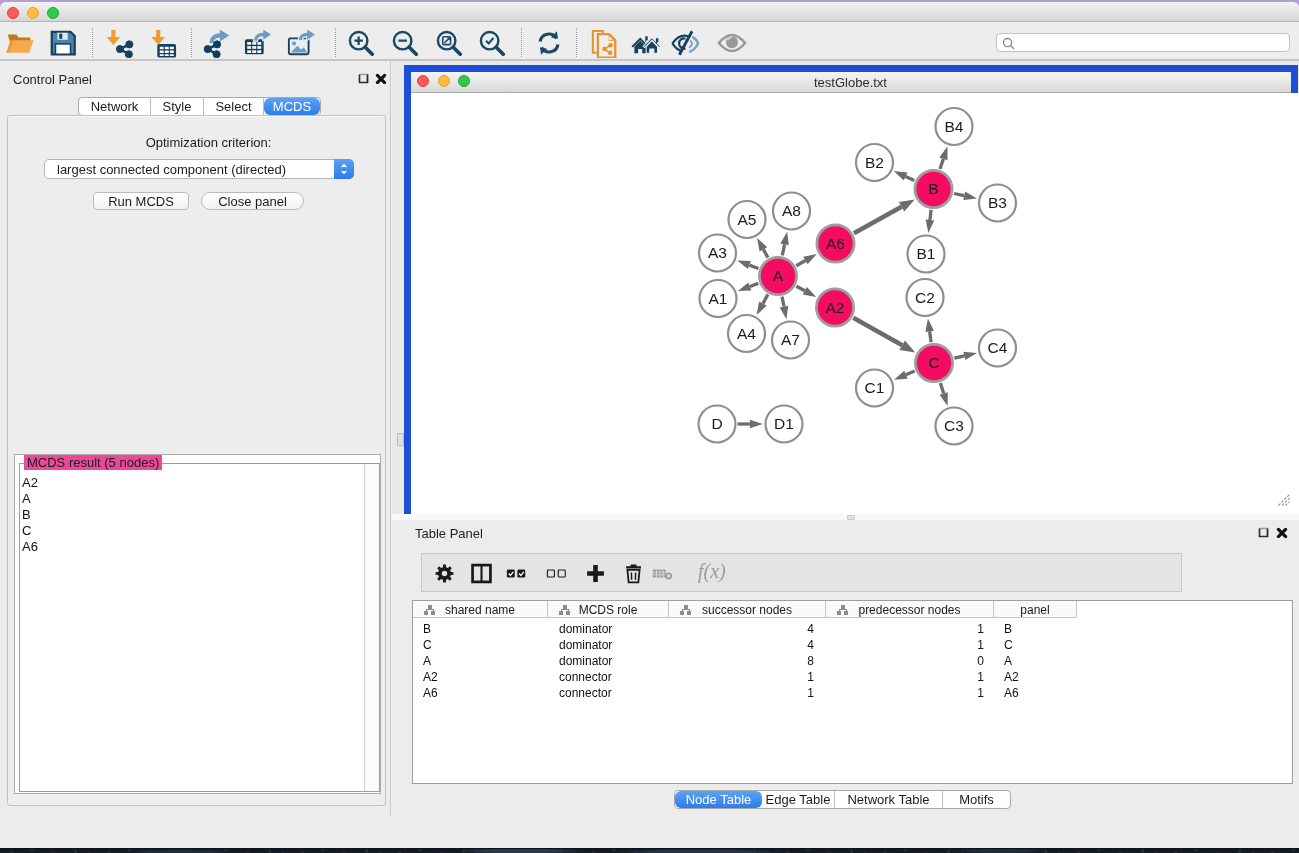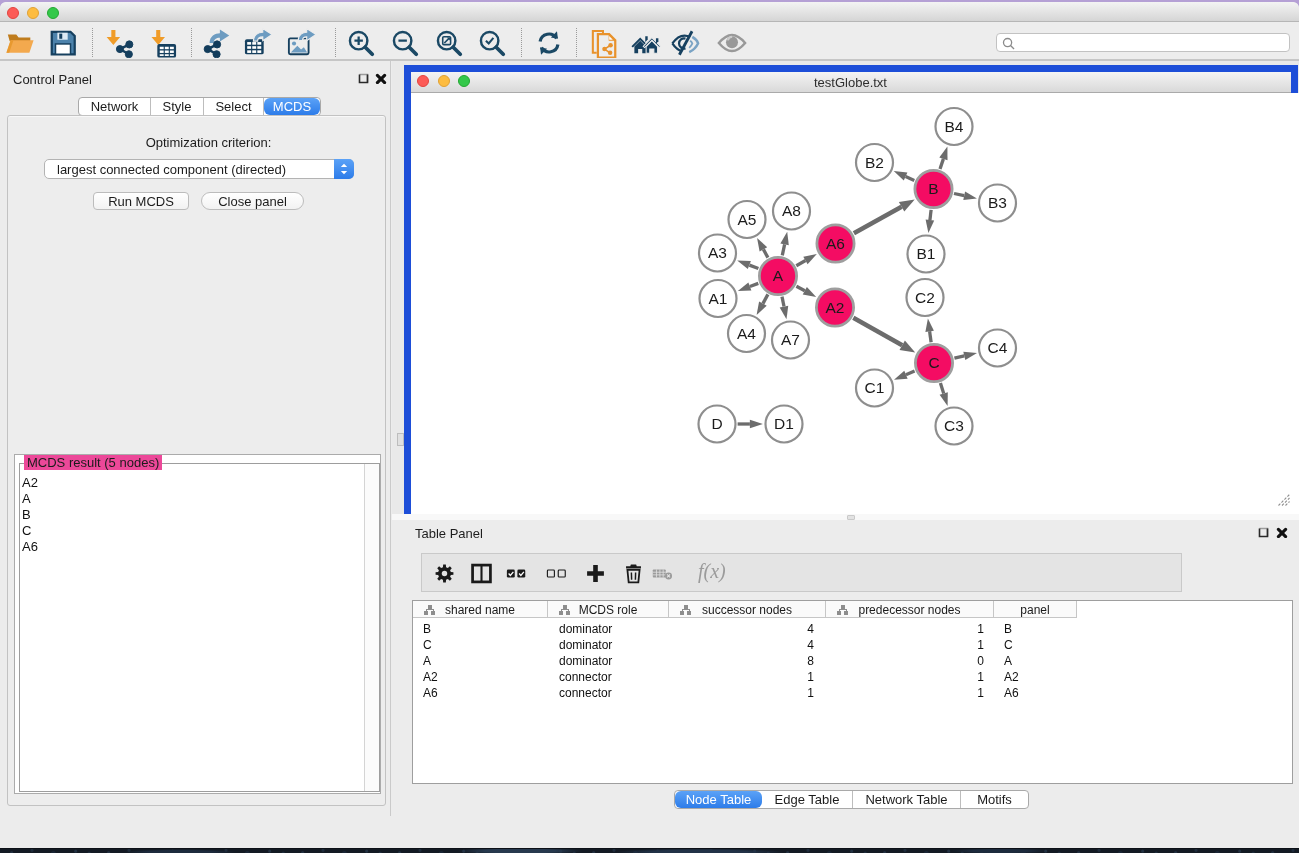--- a/index.html
+++ b/index.html
@@ -519,20 +519,20 @@
       <div class="trow">
             <div class="td c1">A6</div>
             <div class="td c2">connector</div>
             <div class="td c3">1</div>
             <div class="td c4">1</div>
             <div class="td c5">A6</div>
           </div>
     </div>
     <div class="segtabs" style="left:282px;top:270px;">
       <div class="seg sel" style="width:87px">Node Table</div>
-      <div class="seg" style="width:91px">Edge Table</div>
+      <div class="seg" style="width:73px">Edge Table</div>
       <div class="seg" style="width:108px">Network Table</div>
       <div class="seg" style="width:67px">Motifs</div>
     </div>
   </div>
 </div>
 </div>
 <div id="wallBot"></div>
 
 </body></html>

